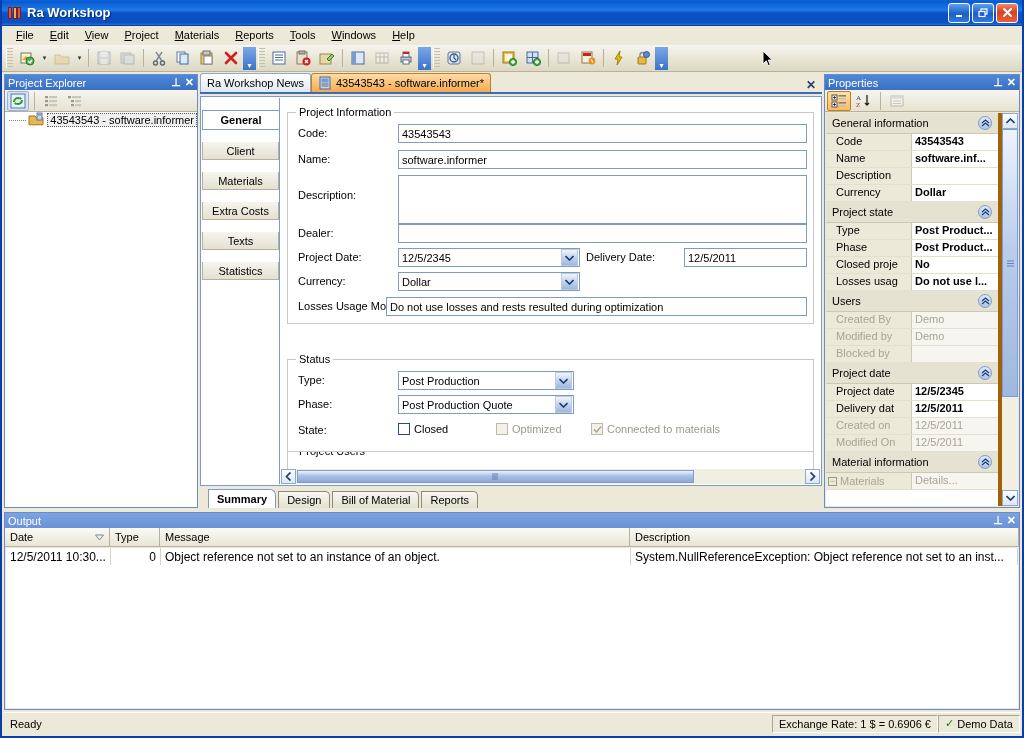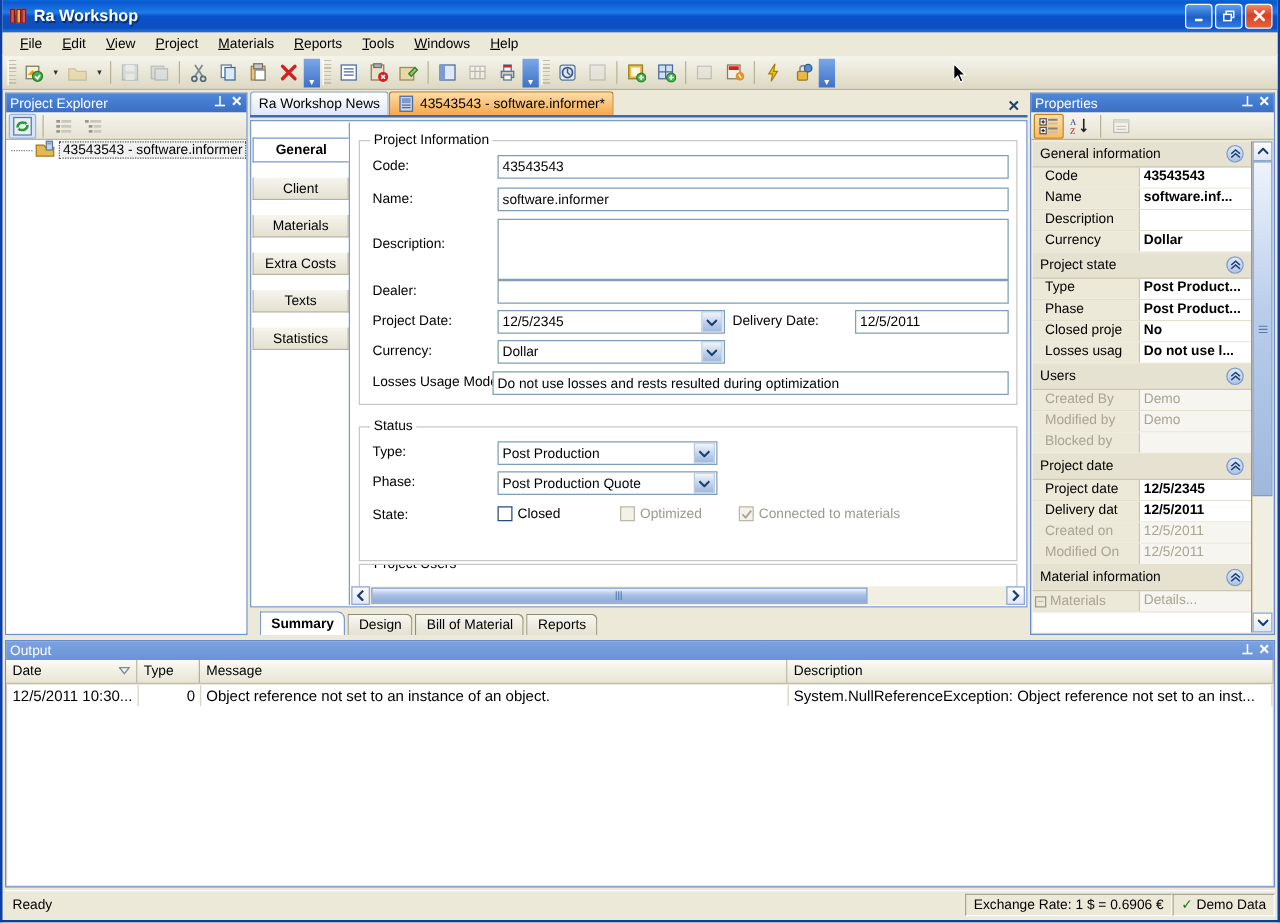--- a/index.html
+++ b/index.html
@@ -157,21 +157,21 @@
 
   
   #propsPanel { right:0; top:0; width:196px; bottom:202px; }
   .pr-toolbar { height:22px; display:flex; align-items:center; gap:1px; padding:1px 2px;
                 background:linear-gradient(to bottom,#f6f5ee,#e6e3d2); border-bottom:1px solid #b9b29a;}
   .pr-btn { width:24px;height:20px;display:flex;align-items:center;justify-content:center;
             border:1px solid transparent;border-radius:2px;}
   .pr-btn.active { border-color:#c08020; background:linear-gradient(to bottom,#ffe0a8,#f9bc60);}
   .pr-body { position:absolute; left:1px; right:1px; top:38px; bottom:1px;
              background:#fff; display:flex; }
-  .pr-grid { flex:1; overflow:hidden; border-right:1px solid #a16207; }
+  .pr-grid { flex:1; overflow:hidden; border-right:4px solid #a16207; }
   .pr-cat { height:21px; display:flex; align-items:center; padding-left:6px;
             background:#e6e2d1; border-bottom:1px solid #cdc8b3; font-size:11px; position:relative;}
   .pr-cat .expander { position:absolute; right:6px; width:14px;height:14px;border-radius:50%;
             background:linear-gradient(to bottom,#dfe9f8,#aec4e4); border:1px solid #7e9cd0;
             display:flex;align-items:center;justify-content:center; font-size:7px; color:#1a3c70;}
   .pr-row { height:17px; display:flex; font-size:11px; border-bottom:1px solid #e4e0cf; }
   .pr-name { width:86px; padding:1px 10px 1px 10px; background:#ece9d8; overflow:hidden;
              white-space:nowrap; border-right:1px solid #cdc8b3;}
   .pr-val { flex:1; padding:1px 3px; font-weight:bold; overflow:hidden; white-space:nowrap; background:#fff;}
   .pr-row.dim .pr-name { color:#a9a494; }
@@ -558,24 +558,24 @@
               <span class="arw">
                 <svg width="9" height="6" viewBox="0 0 9 6">
                     <path d="M0.5 1 L4.5 5 L8.5 1" stroke="#1a3c70" stroke-width="1.6" fill="none"></path>
                   </svg>
               </span>
             </div>
 
             <div class="frow" style="left:10px; top:187px;">
               <span class="flabel">Losses Usage Mode:</span>
             </div>
-            <div class="finput" style="position:absolute; left:106px; top:184px; right:6px;">Do not use losses and rests resulted during optimization</div>
-          </div>
-
-          <div class="group" style="left:6px; top:243px; right:6px; height:108px;">
+            <div class="finput" style="position:absolute; left:98px; top:184px; right:6px;">Do not use losses and rests resulted during optimization</div>
+          </div>
+
+          <div class="group" style="left:6px; top:261px; right:6px; height:125px;">
             <div class="glabel">Status</div>
 
             <div class="frow" style="left:10px; top:14px;">
               <span class="flabel">Type:</span>
             </div>
             <div class="fcombo" style="position:absolute; left:110px; top:11px; width:176px;">
               <span class="txt">Post Production</span>
               <span class="arw">
                 <svg width="9" height="6" viewBox="0 0 9 6">
                     <path d="M0.5 1 L4.5 5 L8.5 1" stroke="#1a3c70" stroke-width="1.6" fill="none"></path>

